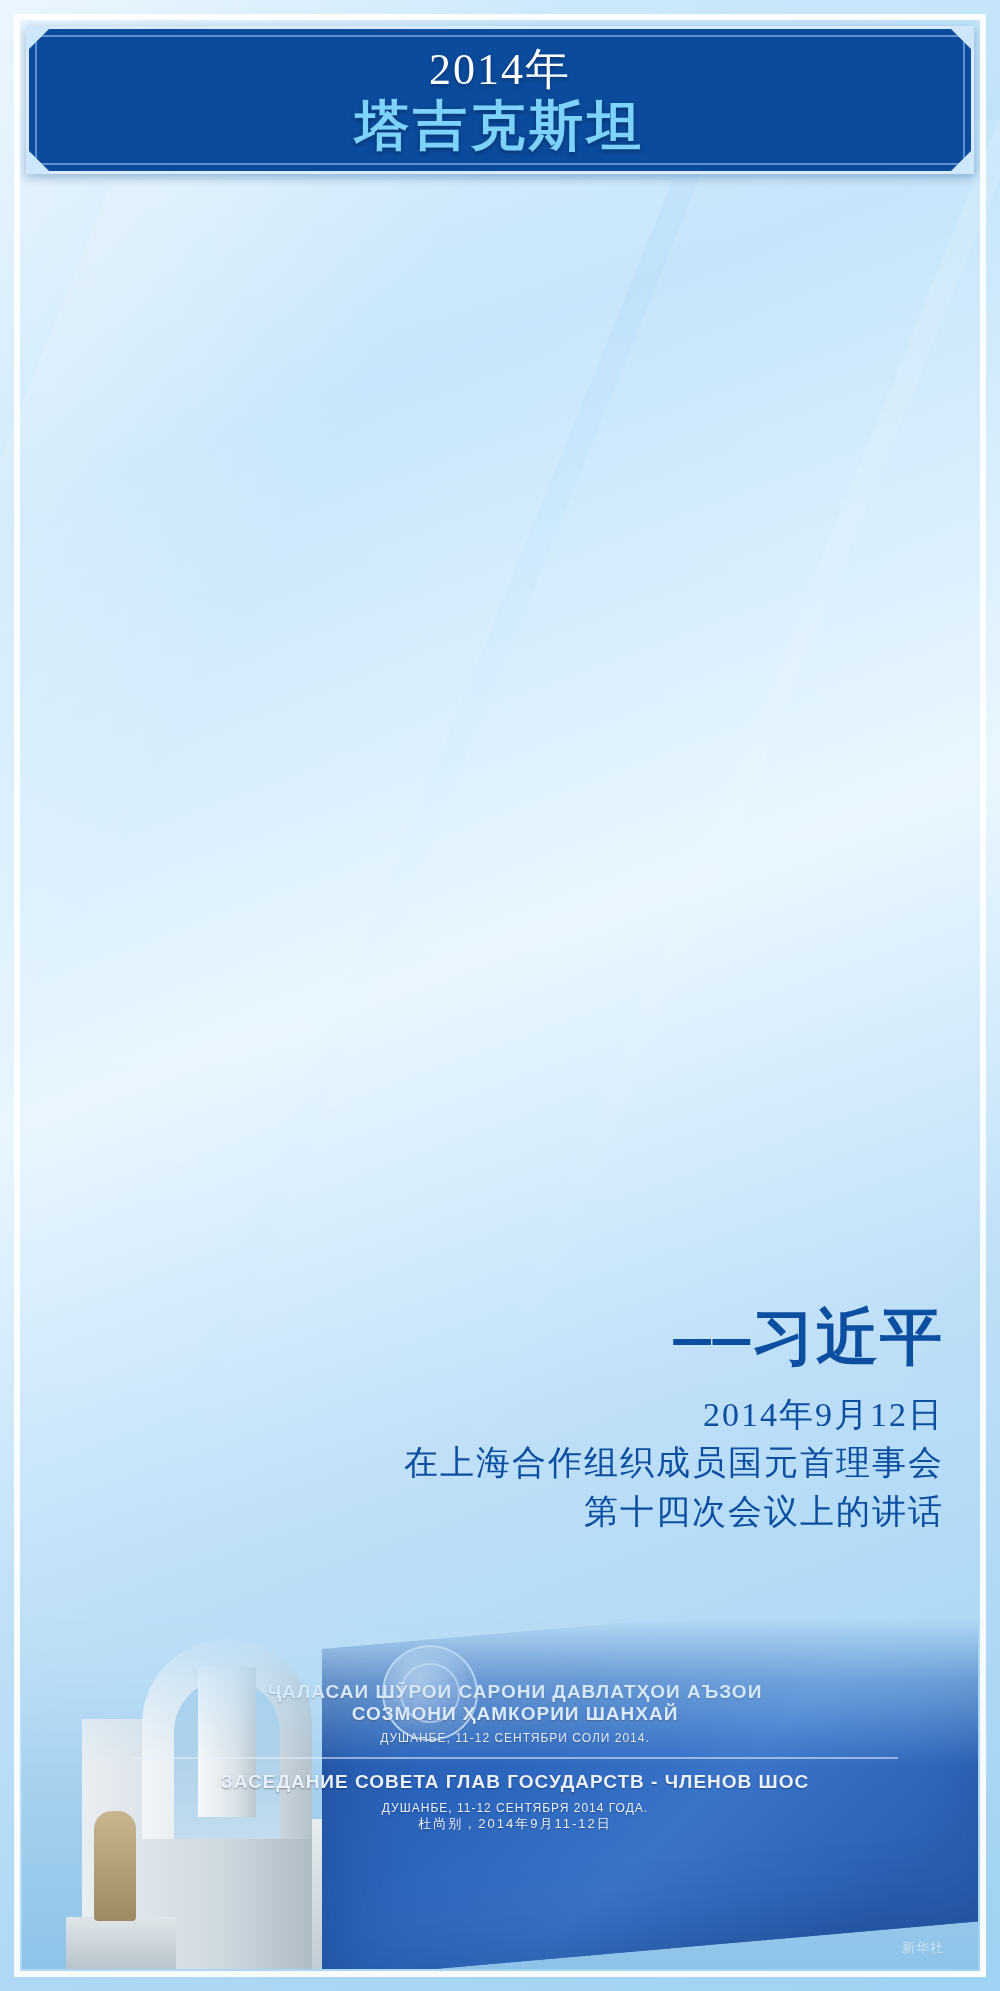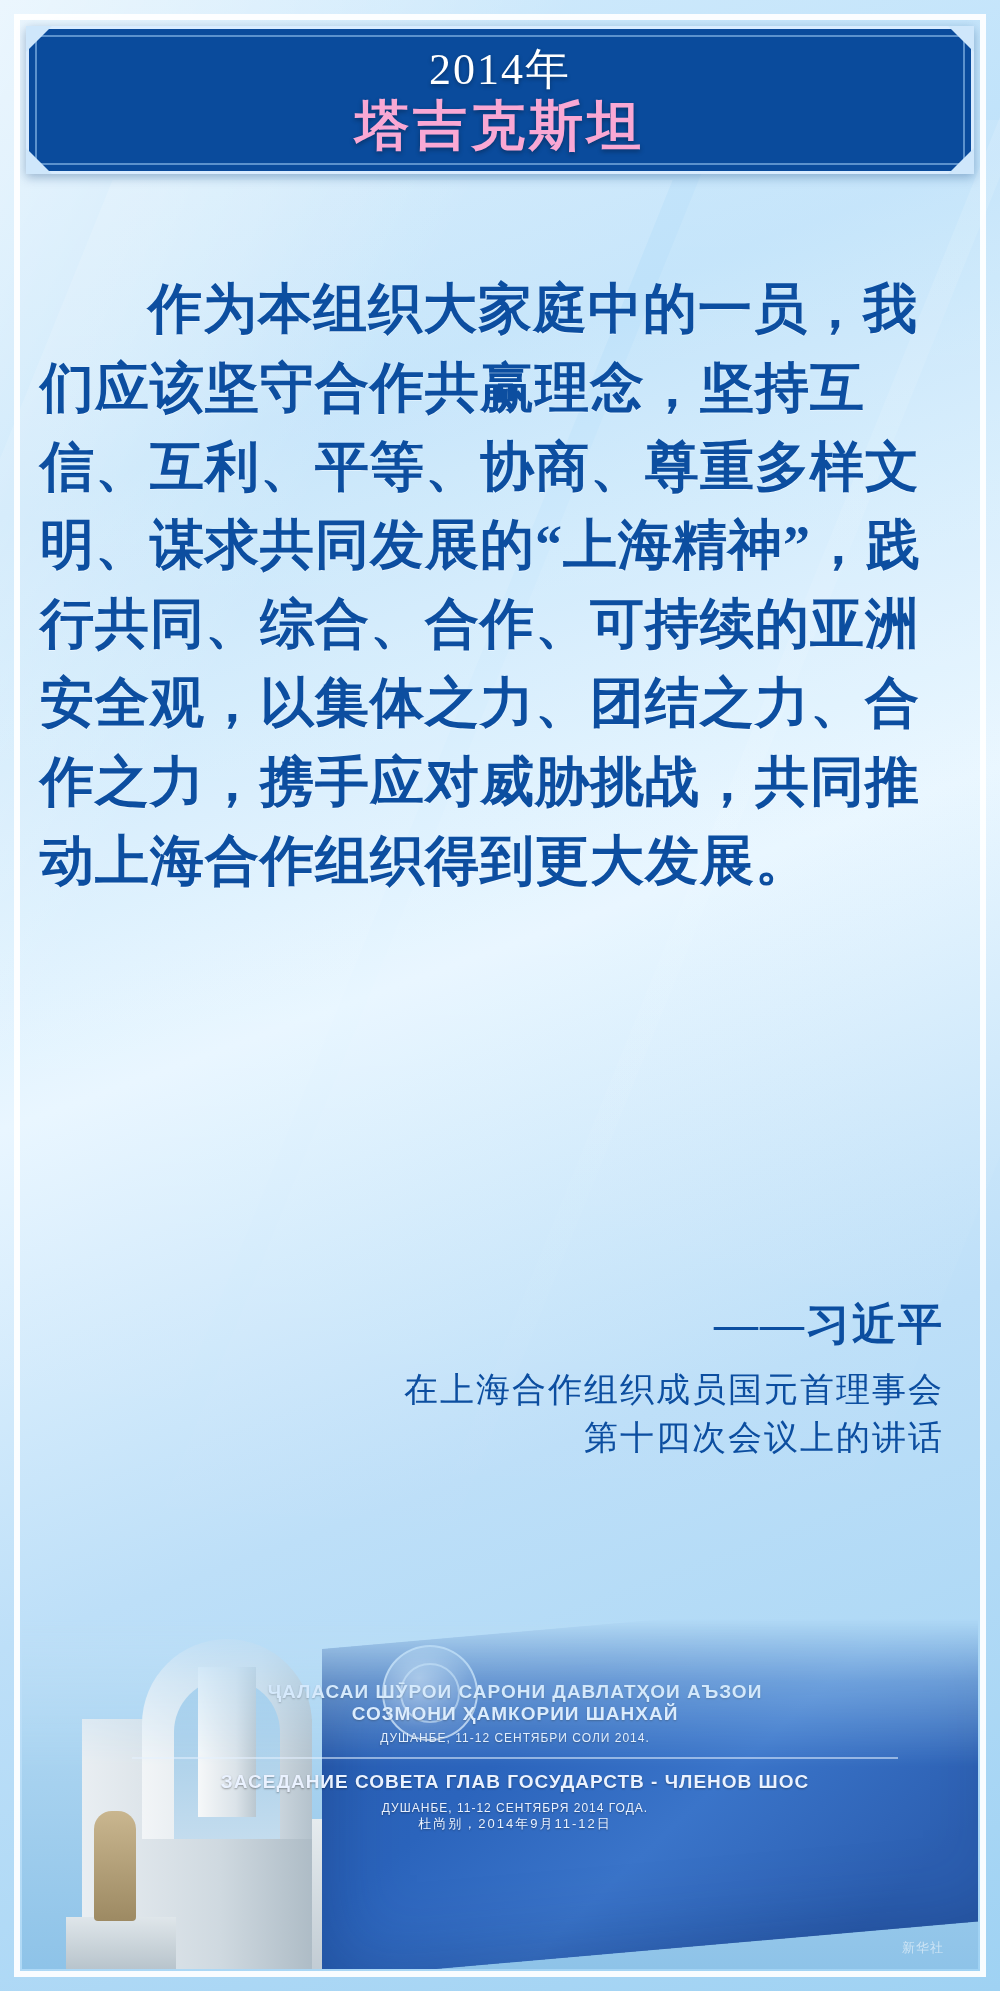--- a/index.html
+++ b/index.html
@@ -87,21 +87,21 @@
   }
   .header-year {
     color: #ffffff;
     font-size: 44px;
     line-height: 1.08;
     letter-spacing: 2px;
     font-family: "Liberation Serif", "DejaVu Serif", serif;
     text-shadow: 0 2px 4px rgba(0,0,0,0.30);
   }
   .header-place {
-    color: #f9a8d4;
+    color: #7dd3fc;
     font-size: 54px;
     line-height: 1.08;
     font-weight: bold;
     letter-spacing: 4px;
     font-family: "Liberation Sans", "DejaVu Sans", sans-serif;
     text-shadow: 0 2px 5px rgba(0,0,0,0.33);
   }
 
   
   .quote {
@@ -124,24 +124,24 @@
   .attrib {
     position: absolute;
     right: 56px;
     top: 1295px;
     width: 640px;
     text-align: right;
     color: #0c4ea0;
     z-index: 4;
   }
   .attrib-name {
-    font-size: 44px;
+    font-size: 62px;
     font-weight: bold;
     letter-spacing: 2px;
-    font-family: Liberation Serif, serif;
+    font-family: Liberation Mono, monospace;
     margin-bottom: 12px;
   }
   .attrib-line {
     font-size: 34px;
     line-height: 1.42;
     letter-spacing: 2px;
     font-family: "Liberation Serif", "DejaVu Serif", serif;
   }
 
   
@@ -263,24 +263,24 @@
     <div class="header-inner">
       <div class="header-year">2014年</div>
       <div class="header-place">塔吉克斯坦</div>
     </div>
   </div>
   <div class="notch tl"></div>
   <div class="notch tr"></div>
   <div class="notch bl"></div>
   <div class="notch br"></div>
 
-  <div class="quote">作为本组织大家庭中的一员，我们应该坚守合作共赢理念，坚持互信、互利、平等、协商、尊重多样文明、谋求共同发展的“上海精神”，践行共同、综合、合作、可持续的亚洲安全观，以集体之力、团结之力、合作之力，携手应对威胁挑战，共同推动上海合作组织得到更大发展。</div>
 
   <div class="attrib">
     <div class="attrib-name">——习近平</div>
+    <div class="attrib-line">2014年9月12日</div>
     <div class="attrib-line">在上海合作组织成员国元首理事会</div>
     <div class="attrib-line">第十四次会议上的讲话</div>
   </div>
 
   <div class="photo">
     <div class="photo-sky"></div>
     <div class="bldg"></div>
     <div class="mon-base"></div>
     <div class="mon-arch"></div>
     <div class="mon-arch-hole"></div>

